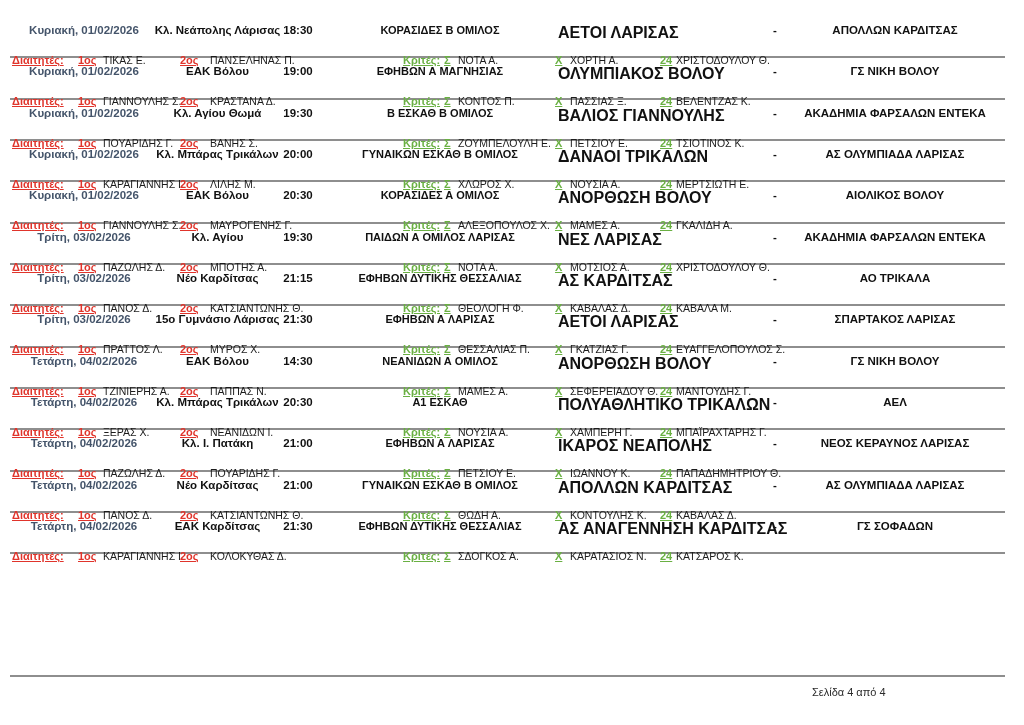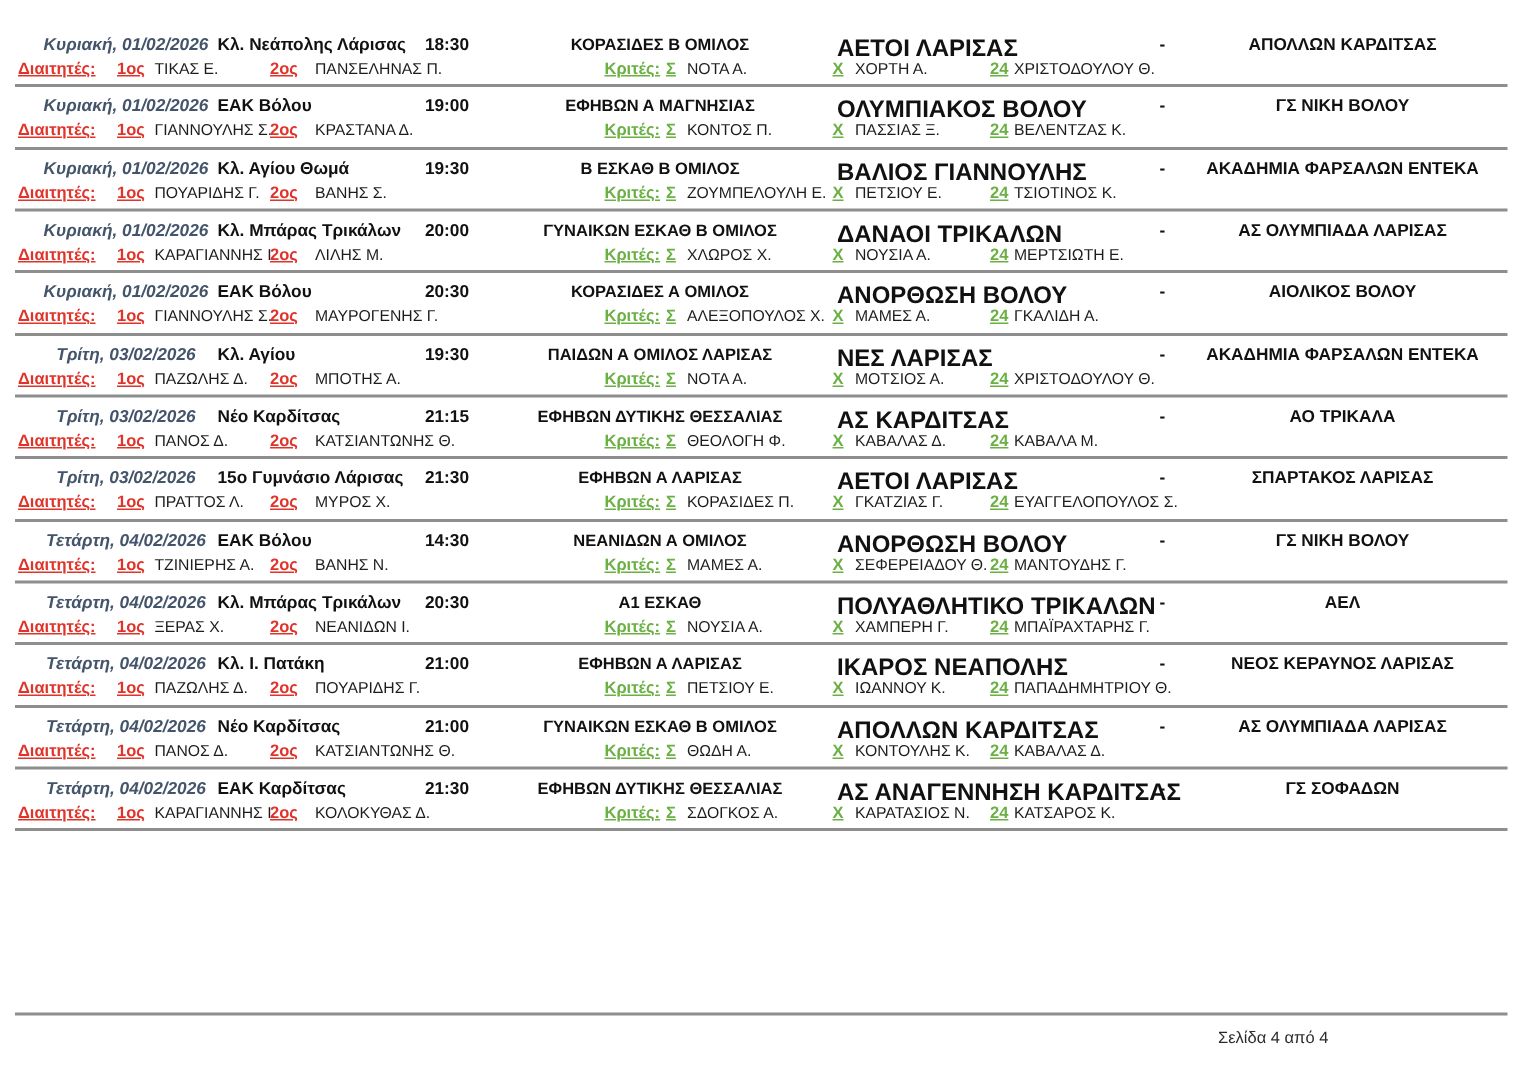--- a/index.html
+++ b/index.html
@@ -11,26 +11,26 @@
     background:#ffffff;
     overflow:hidden;
   }
   .match-list { position:absolute; left:10px; right:19px; top:17px; }
   .match-block {
     position:relative;
     height:41.35px;
     border-bottom:2px solid #8e8e8e;
   }
   .line1 { position:relative; height:21px; padding-top:7px; }
-  .line2 { position:relative; height:13px; margin-top:2px; }
+  .line2 { position:relative; height:13px; margin-top:16px; }
   .line1 span, .line2 span { position:absolute; white-space:nowrap; }
 
   
-  .c-date  { left:4px;   width:140px; text-align:center; color:#44546A; font-weight:bold; font-size:11.5px;font-style:italic; }
-  .c-venue { left:135px; width:145px; color:#111; font-weight:bold; font-size:11.5px; }
+  .c-date  { left:4px;   width:140px; text-align:center; color:#44546A; font-weight:bold; font-size:11.5px; }
+  .c-venue { left:135px; width:145px; text-align:center; color:#111; font-weight:bold; font-size:11.5px; }
   .c-time  { left:263px; width:50px;  text-align:center; color:#111; font-weight:bold; font-size:11.5px; }
   .c-cat   { left:320px; width:220px; text-align:center; color:#111; font-weight:bold; font-size:11px; }
   .c-home  { left:548px; width:205px; text-align:left; color:#111; font-weight:bold; font-size:16px; }
   .c-dash  { left:752px; width:26px;  text-align:center; color:#111; font-weight:bold; font-size:11.5px; }
   .c-away  { left:782px; width:206px; text-align:center; color:#111; font-weight:bold; font-size:11.5px; }
 
   
   .red-label   { color:#e0342b; font-weight:bold; font-size:11px; text-decoration:underline; }
   .green-label { color:#6ab043; font-weight:bold; font-size:11px; text-decoration:underline; }
   .off-name    { color:#1c1c1c; font-size:10.5px; }
@@ -255,21 +255,21 @@
         <span class="c-away">ΣΠΑΡΤΑΚΟΣ ΛΑΡΙΣΑΣ</span>
       </div>
       <div class="line2">
         <span class="red-label o-reflabel">Διαιτητές:</span>
         <span class="red-label o-1os">1ος</span>
         <span class="off-name o-ref1">ΠΡΑΤΤΟΣ Λ.</span>
         <span class="red-label o-2os">2ος</span>
         <span class="off-name o-ref2">ΜΥΡΟΣ Χ.</span>
         <span class="green-label o-judlabel">Κριτές:</span>
         <span class="green-label o-s">Σ</span>
-        <span class="off-name o-sname">ΚΟΡΑΣΙΔΕΣ Π.</span>
+        <span class="off-name o-sname">ΘΕΣΣΑΛΙΑΣ Π.</span>
         <span class="green-label o-x">Χ</span>
         <span class="off-name o-xname">ΓΚΑΤΖΙΑΣ Γ.</span>
         <span class="green-label o-24">24</span>
         <span class="off-name o-24name">ΕΥΑΓΓΕΛΟΠΟΥΛΟΣ Σ.</span>
       </div>
     </div>
 
     <div class="match-block">
       <div class="line1">
         <span class="c-date">Τετάρτη, 04/02/2026</span>
@@ -278,21 +278,21 @@
         <span class="c-cat">ΝΕΑΝΙΔΩΝ Α ΟΜΙΛΟΣ</span>
         <span class="c-home">ΑΝΟΡΘΩΣΗ ΒΟΛΟΥ</span>
         <span class="c-dash">-</span>
         <span class="c-away">ΓΣ ΝΙΚΗ ΒΟΛΟΥ</span>
       </div>
       <div class="line2">
         <span class="red-label o-reflabel">Διαιτητές:</span>
         <span class="red-label o-1os">1ος</span>
         <span class="off-name o-ref1">ΤΖΙΝΙΕΡΗΣ Α.</span>
         <span class="red-label o-2os">2ος</span>
-        <span class="off-name o-ref2">ΒΑΝΗΣ Ν.</span>
+        <span class="off-name o-ref2">ΠΑΠΠΑΣ Ν.</span>
         <span class="green-label o-judlabel">Κριτές:</span>
         <span class="green-label o-s">Σ</span>
         <span class="off-name o-sname">ΜΑΜΕΣ Α.</span>
         <span class="green-label o-x">Χ</span>
         <span class="off-name o-xname">ΣΕΦΕΡΕΙΑΔΟΥ Θ.</span>
         <span class="green-label o-24">24</span>
         <span class="off-name o-24name">ΜΑΝΤΟΥΔΗΣ Γ.</span>
       </div>
     </div>
 

